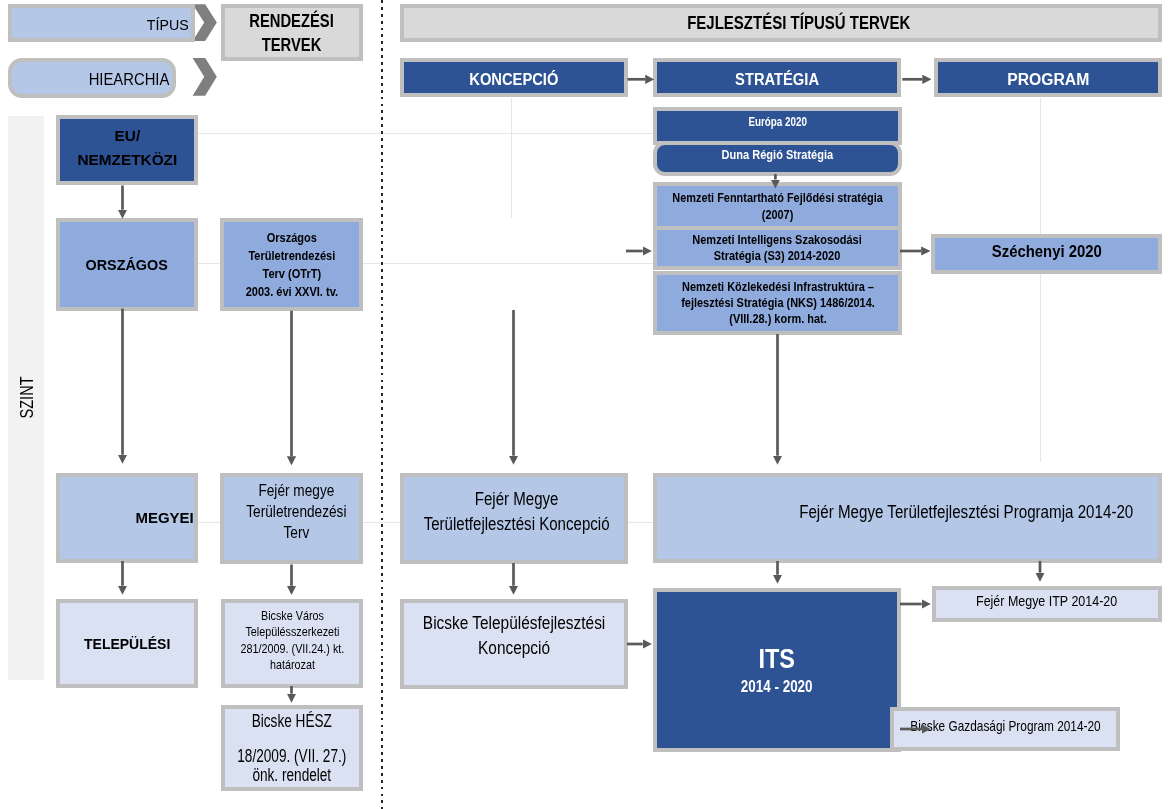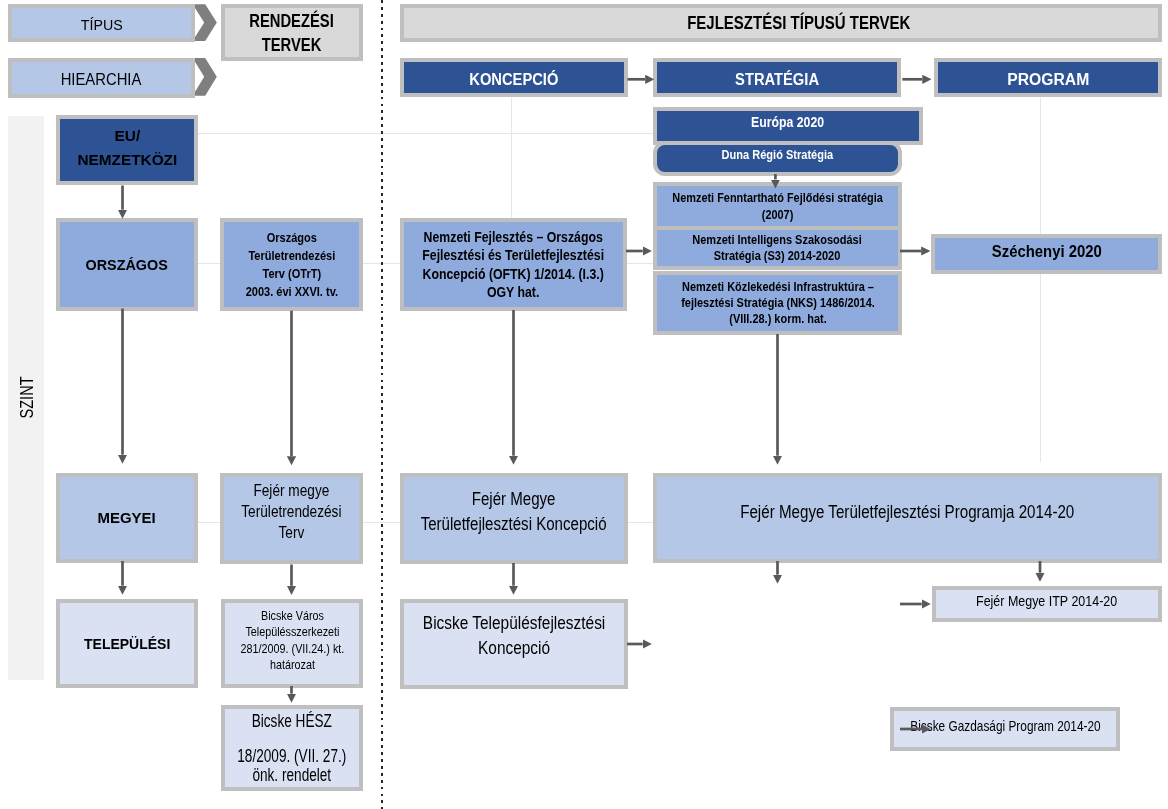--- a/index.html
+++ b/index.html
@@ -13,21 +13,21 @@
   .box{position:absolute;box-sizing:border-box;border:4px solid #BFBFBF;
        display:flex;align-items:center;justify-content:center;
        text-align:center;font-size:13px;line-height:16px;}
   .box{--sx:0.84;}
   .box > .txt{display:block;white-space:nowrap;flex:0 0 auto;
               transform:scaleX(var(--sx));}
   .ln{display:block;white-space:nowrap;min-height:1em;}
   .fill-dark {background:#2E5395;color:#ffffff;}
   .fill-dark-black{background:#2E5395;color:#000000;}
   .fill-mid  {background:#8FAADC;color:#000000;}
-  .fill-light{background:#B4C7E7;color:#000000;}
+  .fill-light{background:#B4C7E7;color:#000000;justify-content:flex-end;}
   .fill-pale {background:#D9E1F2;color:#000000;}
   .fill-gray {background:#D9D9D9;color:#000000;}
   .b{font-weight:bold;}
   .nudge-up2 > .txt{position:relative;top:-2px;}
   .nudge-up6 > .txt{position:relative;top:-6px;}
   .nudge-up3 > .txt{position:relative;top:-3px;}
   .nudge-up4 > .txt{position:relative;top:-4px;}
   .nudge-up7 > .txt{position:relative;top:-7px;}
   .nudge-up8 > .txt{position:relative;top:-8px;}
   .nudge-dn2 > .txt{position:relative;top:2px;}
@@ -65,21 +65,21 @@
   </svg>
 
   <svg class="ov" viewBox="0 0 1168 809">
     <polygon points="192.6,4.3 205.2,4.3 216.8,22.5 205.2,40.9 192.6,40.9 204.2,22.5" fill="#7F7F7F"></polygon>
     <polygon points="192.6,58 205.2,58 216.8,76.8 205.2,95.8 192.6,95.8 204.2,76.8" fill="#7F7F7F"></polygon>
   </svg>
 
   <div class="box fill-light nudge-dn2" style="left:8px;top:4px;width:187px;height:38px;font-size:15.5px;line-height:20px;--sx:0.918;">
     <span class="txt">TÍPUS</span>
   </div>
-  <div class="box fill-light nudge-dn2" style="left:8px;top:58px;width:187px;height:40px;font-size:15.8px;line-height:20px;--sx:0.938;">
+  <div class="box fill-light nudge-dn2" style="left:8px;top:58px;width:168px;height:40px;font-size:15.8px;line-height:20px;border-radius:14px;--sx:0.938;">
     <span class="txt">HIEARCHIA</span>
   </div>
 
   <div class="box fill-gray b" style="left:221px;top:4px;width:142px;height:57px;font-size:18.0px;line-height:24px;--sx:0.821;">
     <span class="txt">
       <span class="ln">RENDEZÉSI</span>
       <span class="ln">TERVEK</span>
     </span>
   </div>
   <div class="box fill-gray b" style="left:400px;top:4px;width:762px;height:38px;font-size:18.4px;line-height:22px;padding-left:36px;--sx:0.816;">
@@ -137,29 +137,21 @@
   </div>
   <div class="box fill-pale" style="left:221px;top:705px;width:142px;height:86px;font-size:17.46px;line-height:18.5px;--sx:0.781;">
     <span class="txt">
       <span class="ln">Bicske HÉSZ</span>
       <span class="ln"></span>
       <span class="ln">18/2009. (VII. 27.)</span>
       <span class="ln">önk. rendelet</span>
     </span>
   </div>
 
-  <div class="box fill-mid b" style="left:400px;top:218px;width:227px;height:93px;font-size:14.53px;line-height:18.3px;--sx:0.848;">
-    <span class="txt">
-      <span class="ln">Nemzeti Fejlesztés – Országos</span>
-      <span class="ln">Fejlesztési és Területfejlesztési</span>
-      <span class="ln">Koncepció (OFTK) 1/2014. (I.3.)</span>
-      <span class="ln">OGY hat.</span>
-    </span>
-  </div>
-  <div class="box fill-dark b nudge-up4" style="left:653px;top:107px;width:270px;height:38px;font-size:15px;line-height:16px;--sx:0.818;">
+  <div class="box fill-dark b nudge-up4" style="left:653px;top:107px;width:249px;height:38px;font-size:12px;line-height:16px;--sx:0.818;">
     <span class="txt">Európa 2020</span>
   </div>
   <div class="box fill-dark b nudge-up4" style="left:653px;top:141px;width:249px;height:35px;font-size:13.13px;line-height:16px;border-radius:12px;--sx:0.84;">
     <span class="txt">Duna Régió Stratégia</span>
   </div>
 
   <div class="box fill-mid b" style="left:653px;top:182px;width:249px;height:48.6px;font-size:13.13px;line-height:17.1px;--sx:0.832;">
     <span class="txt">
       <span class="ln">Nemzeti Fenntartható Fejlődési stratégia</span>
       <span class="ln">(2007)</span>
@@ -193,20 +185,26 @@
     <span class="txt">
       <span class="ln">Bicske Településfejlesztési</span>
       <span class="ln">Koncepció</span>
     </span>
   </div>
 
   <div class="box fill-light nudge-up6" style="left:653px;top:473px;width:509px;height:90px;font-size:17.46px;line-height:22px;--sx:0.869;">
     <span class="txt">Fejér Megye Területfejlesztési Programja 2014-20</span>
   </div>
 
+  <div class="box fill-dark" style="left:653px;top:588px;width:248px;height:164px;">
+    <span class="txt">
+      <span class="ln b" style="font-size:28px;line-height:34px;">ITS</span>
+      <span class="ln b" style="font-size:16px;line-height:22px;">2014 - 2020</span>
+    </span>
+  </div>
 
   <div class="box fill-pale nudge-up3" style="left:932px;top:586px;width:230px;height:36px;font-size:15.3px;line-height:18px;--sx:0.815;">
     <span class="txt">Fejér Megye ITP 2014-20</span>
   </div>
   <div class="box fill-pale nudge-up3" style="left:890px;top:707px;width:230px;height:44px;font-size:15px;line-height:18px;--sx:0.79;">
     <span class="txt">Bicske Gazdasági Program 2014-20</span>
   </div>
 
   <svg class="ov" viewBox="0 0 1168 809">
     <defs>

